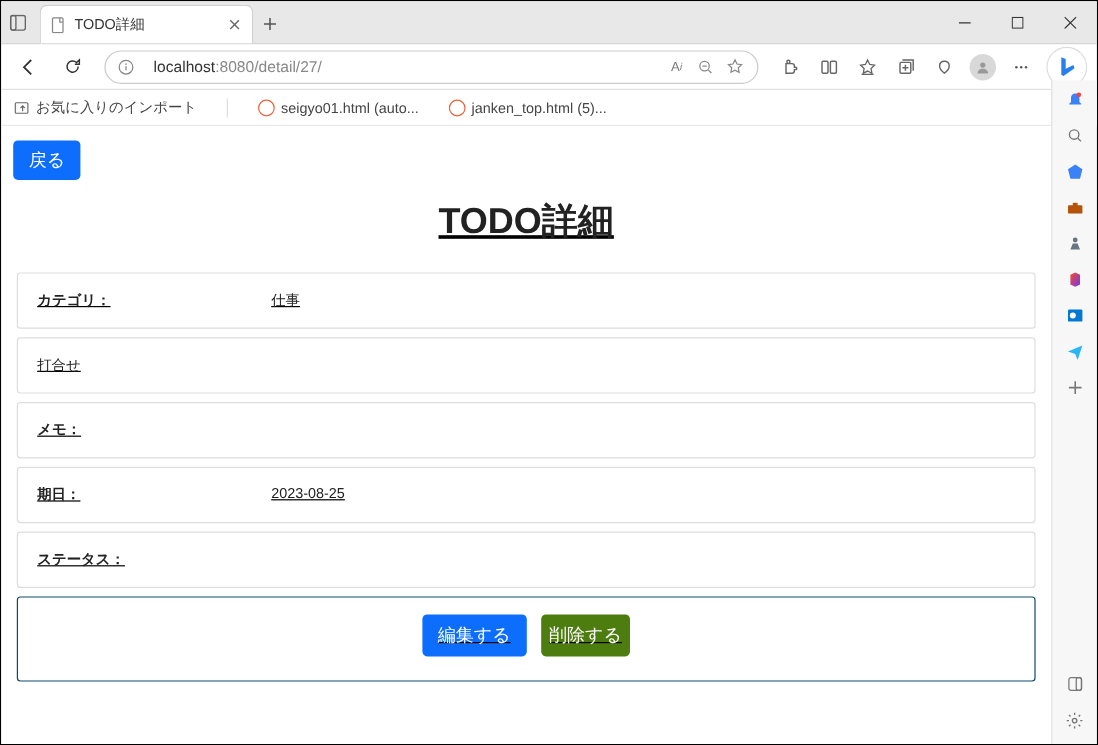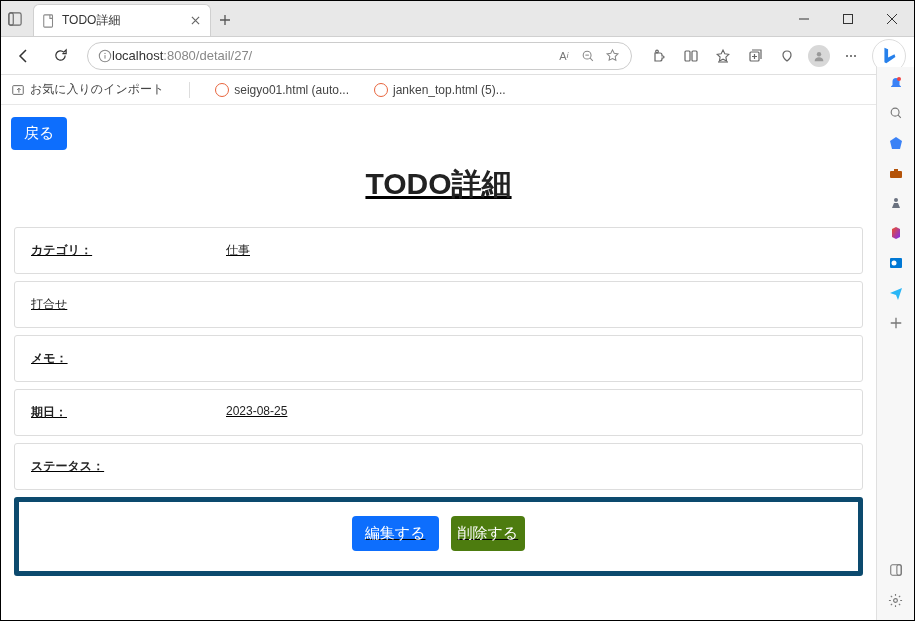--- a/index.html
+++ b/index.html
@@ -63,21 +63,21 @@
       flex:1;
       height:28px;
       border:1px solid #ccc;
       border-radius:14px;
       background:#fff;
       display:flex;
       align-items:center;
       padding:0 10px;
       font-size:13px;
       color:#555;
-      gap:0;
+      gap:16px;
       margin: 0 6px;
       position: relative;
     }
     .url-field .info-ic { width:14px;height:14px;color:#777; flex-shrink:0;}
     .url-text { flex:1; white-space:nowrap; overflow:hidden; }
     .url-text .host { color:#333; }
     .url-text .path { color:#888; }
     .url-actions { display:flex; gap:6px; align-items:center; }
     .url-actions .ico { width:18px;height:18px;color:#777; display:flex;align-items:center;justify-content:center;}
     .tbar-icons { display:flex; gap:2px; align-items:center; }
@@ -131,21 +131,21 @@
     .detail-list { padding:0 3px; }
     .detail-row {
       border:1px solid #ddd;border-radius:3px;
       padding:14px 16px;
       margin-bottom:7px;
       display:flex;
       font-size:12px;color:#222;
     }
     .detail-label { width:195px; font-weight:700; }
     .detail-value { flex:1; }
-    .actions { display:flex;justify-content:center;gap:12px;padding:14px 0 20px;border:5px solid #0c4a6e;border-radius:3px;margin-top:7px; }
+    .actions { display:flex;justify-content:center;gap:12px;padding:14px 0 20px;border:1px solid #0c4a6e;border-radius:3px;margin-top:7px; }
   </style>
 </head>
 <body>
 
 <div class="titlebar">
   <div class="tab-handle">
     <svg viewBox="0 0 16 16">
         <rect x="1" y="1" width="14" height="14" rx="2" fill="none" stroke="#666" stroke-width="1.3"></rect>
         <rect x="1" y="1" width="5" height="14" rx="2" fill="none" stroke="#666" stroke-width="1.3"></rect>
       </svg>

